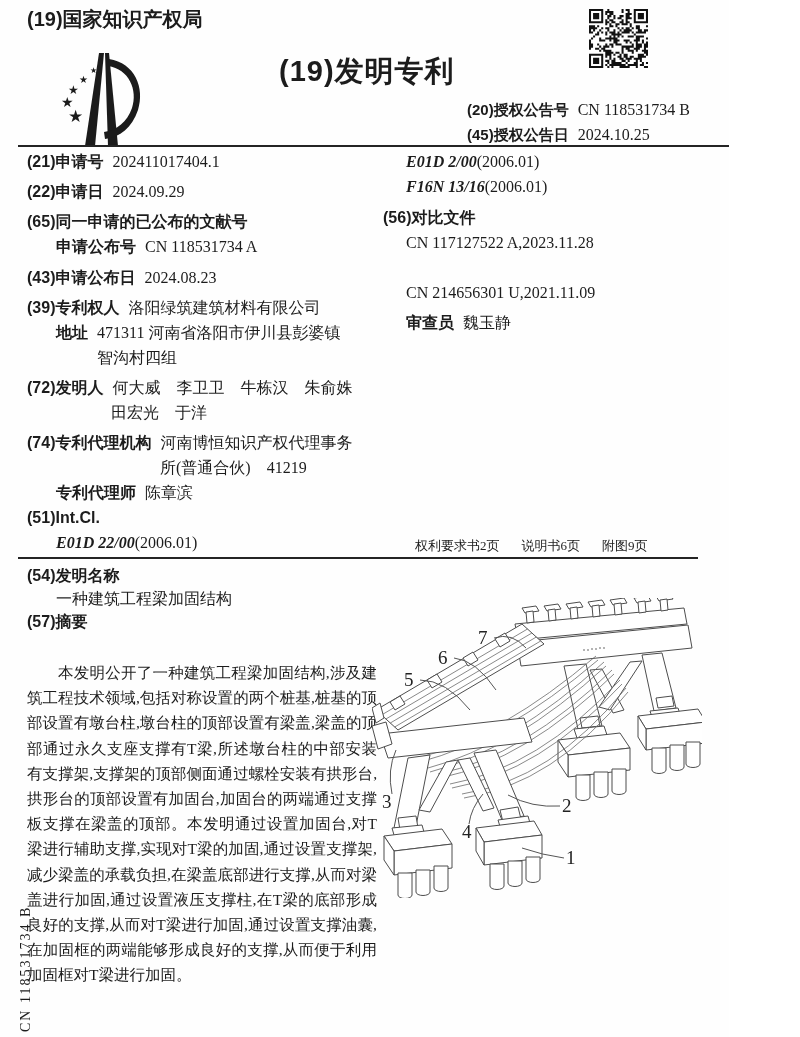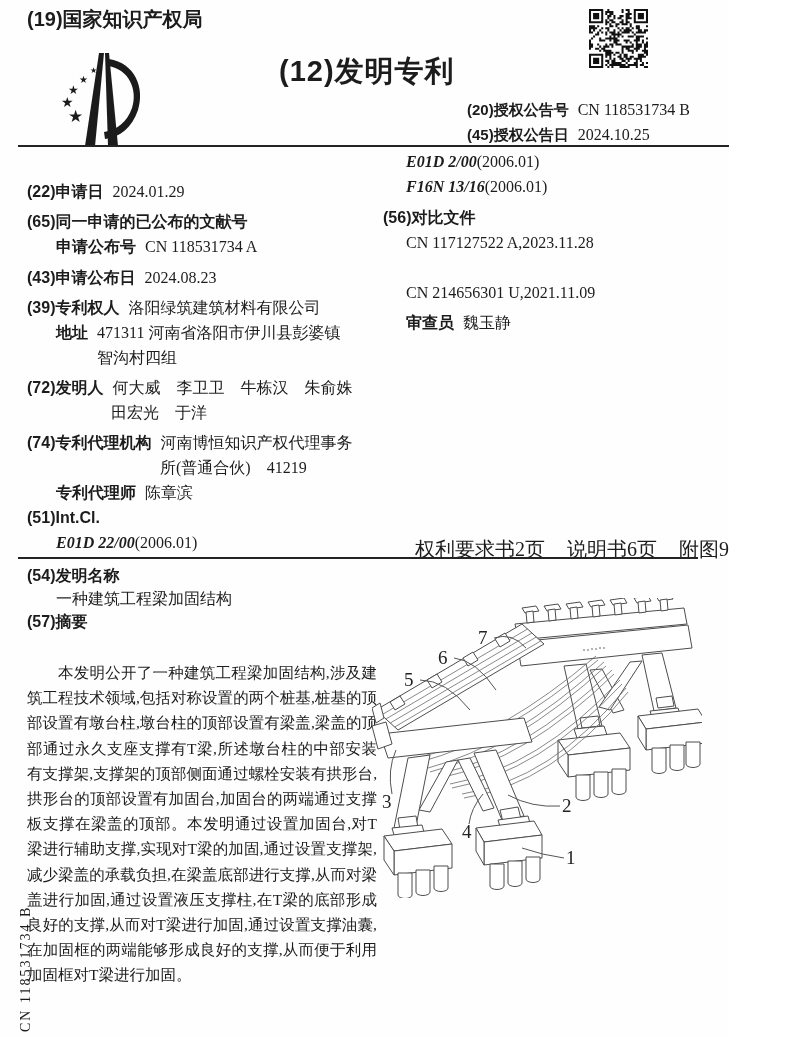--- a/index.html
+++ b/index.html
@@ -9,21 +9,21 @@
   .lbl{font-family:"Liberation Sans","DejaVu Sans",sans-serif;font-weight:700;}
   .val{font-family:"Liberation Serif","DejaVu Serif",serif;font-weight:400;}
   .ln{font-size:16px;line-height:20px;}
   .sm{font-size:15px;}
   .vgap{margin-left:9px;}
   .ipc{font-style:italic;font-weight:700;}
   .rule{position:absolute;background:#242424;height:2px;}
   .office{font-size:20px;}
   .kind{font-size:29px;letter-spacing:1px;}
   .publine{font-size:16px;}
-  .pages span{margin-right:22px;font-size:20px;}
+  .pages span{margin-right:22px;font-size:13px;}
   .abstract{position:absolute;left:27px;top:660px;width:350px;white-space:normal;
             text-align:justify;text-indent:2em;font-size:15.5px;line-height:25.2px;}
   .side{position:absolute;left:18px;top:1032px;transform:rotate(-90deg);
         transform-origin:0 0;font-size:14px;letter-spacing:2px;}
   .fig-label{font-family:"Liberation Serif","DejaVu Serif",serif;font-size:19px;fill:#222;}
   svg .ol{fill:#fff;stroke:#4d4d4d;stroke-width:1;stroke-linejoin:round;}
   svg .th{fill:none;stroke:#6b6b6b;stroke-width:0.8;}
   svg .ld{fill:none;stroke:#555;stroke-width:1;}
   svg .hp{stroke:#4d4d4d;stroke-width:0.9;}
 </style>
@@ -38,37 +38,40 @@
     <path d="M41 3 L46 3 L37 96 L27 96 Z" fill="#1b1b1b"></path>
     <path d="M47 3 L51 3 L60 96 L50 96 Z" fill="#1b1b1b"></path>
     <path d="M51 9 C77 13 87 38 80 60 C74 78 62 87 47 89 L46 82 C59 80 69 72 74 58 C80 40 71 19 50 16 Z" fill="#1b1b1b"></path>
     <text x="10" y="72" font-size="17" fill="#1b1b1b">★</text>
     <text x="3" y="57" font-size="14" fill="#1b1b1b">★</text>
     <text x="10" y="44" font-size="12" fill="#1b1b1b">★</text>
     <text x="21" y="33" font-size="10" fill="#1b1b1b">★</text>
     <text x="32" y="23" font-size="8" fill="#1b1b1b">★</text>
   </svg>
 
-  <div class="abs kind lbl" style="left:279px;top:52px">(12)发明专利</div>
+  <div class="abs kind lbl" style="left:279px;top:52px">(19)发明专利</div>
 
   <svg id="qr" class="abs" style="left:589px;top:9px" width="59" height="59" viewBox="0 0 29 29">
       <path d="M9 0h1v1h-1zM16 0h1v1h-1zM18 0h1v1h-1zM19 0h1v1h-1zM8 1h1v1h-1zM9 1h1v1h-1zM10 1h1v1h-1zM11 1h1v1h-1zM16 1h1v1h-1zM19 1h1v1h-1zM8 2h1v1h-1zM10 2h1v1h-1zM11 2h1v1h-1zM18 2h1v1h-1zM19 2h1v1h-1zM20 2h1v1h-1zM9 3h1v1h-1zM10 3h1v1h-1zM12 3h1v1h-1zM15 3h1v1h-1zM16 3h1v1h-1zM18 3h1v1h-1zM19 3h1v1h-1zM9 4h1v1h-1zM12 4h1v1h-1zM14 4h1v1h-1zM15 4h1v1h-1zM18 4h1v1h-1zM19 4h1v1h-1zM20 4h1v1h-1zM8 5h1v1h-1zM10 5h1v1h-1zM11 5h1v1h-1zM16 5h1v1h-1zM18 5h1v1h-1zM8 6h1v1h-1zM9 6h1v1h-1zM11 6h1v1h-1zM12 6h1v1h-1zM15 6h1v1h-1zM16 6h1v1h-1zM18 6h1v1h-1zM19 6h1v1h-1zM8 7h1v1h-1zM10 7h1v1h-1zM13 7h1v1h-1zM14 7h1v1h-1zM16 7h1v1h-1zM17 7h1v1h-1zM18 7h1v1h-1zM20 7h1v1h-1zM0 8h1v1h-1zM1 8h1v1h-1zM2 8h1v1h-1zM4 8h1v1h-1zM10 8h1v1h-1zM11 8h1v1h-1zM13 8h1v1h-1zM20 8h1v1h-1zM23 8h1v1h-1zM24 8h1v1h-1zM28 8h1v1h-1zM0 9h1v1h-1zM1 9h1v1h-1zM2 9h1v1h-1zM3 9h1v1h-1zM6 9h1v1h-1zM8 9h1v1h-1zM9 9h1v1h-1zM14 9h1v1h-1zM16 9h1v1h-1zM18 9h1v1h-1zM19 9h1v1h-1zM21 9h1v1h-1zM23 9h1v1h-1zM24 9h1v1h-1zM0 10h1v1h-1zM2 10h1v1h-1zM5 10h1v1h-1zM9 10h1v1h-1zM12 10h1v1h-1zM15 10h1v1h-1zM17 10h1v1h-1zM18 10h1v1h-1zM19 10h1v1h-1zM20 10h1v1h-1zM24 10h1v1h-1zM25 10h1v1h-1zM27 10h1v1h-1zM28 10h1v1h-1zM0 11h1v1h-1zM1 11h1v1h-1zM4 11h1v1h-1zM6 11h1v1h-1zM8 11h1v1h-1zM10 11h1v1h-1zM11 11h1v1h-1zM12 11h1v1h-1zM14 11h1v1h-1zM16 11h1v1h-1zM17 11h1v1h-1zM18 11h1v1h-1zM19 11h1v1h-1zM21 11h1v1h-1zM23 11h1v1h-1zM24 11h1v1h-1zM25 11h1v1h-1zM26 11h1v1h-1zM27 11h1v1h-1zM3 12h1v1h-1zM4 12h1v1h-1zM8 12h1v1h-1zM11 12h1v1h-1zM12 12h1v1h-1zM13 12h1v1h-1zM14 12h1v1h-1zM15 12h1v1h-1zM22 12h1v1h-1zM2 13h1v1h-1zM10 13h1v1h-1zM12 13h1v1h-1zM14 13h1v1h-1zM16 13h1v1h-1zM19 13h1v1h-1zM20 13h1v1h-1zM21 13h1v1h-1zM23 13h1v1h-1zM24 13h1v1h-1zM25 13h1v1h-1zM26 13h1v1h-1zM1 14h1v1h-1zM5 14h1v1h-1zM8 14h1v1h-1zM9 14h1v1h-1zM10 14h1v1h-1zM11 14h1v1h-1zM12 14h1v1h-1zM13 14h1v1h-1zM23 14h1v1h-1zM24 14h1v1h-1zM28 14h1v1h-1zM0 15h1v1h-1zM5 15h1v1h-1zM6 15h1v1h-1zM7 15h1v1h-1zM10 15h1v1h-1zM12 15h1v1h-1zM13 15h1v1h-1zM14 15h1v1h-1zM17 15h1v1h-1zM18 15h1v1h-1zM19 15h1v1h-1zM22 15h1v1h-1zM23 15h1v1h-1zM24 15h1v1h-1zM26 15h1v1h-1zM0 16h1v1h-1zM12 16h1v1h-1zM13 16h1v1h-1zM18 16h1v1h-1zM20 16h1v1h-1zM23 16h1v1h-1zM26 16h1v1h-1zM28 16h1v1h-1zM0 17h1v1h-1zM1 17h1v1h-1zM4 17h1v1h-1zM8 17h1v1h-1zM10 17h1v1h-1zM11 17h1v1h-1zM13 17h1v1h-1zM14 17h1v1h-1zM15 17h1v1h-1zM21 17h1v1h-1zM23 17h1v1h-1zM24 17h1v1h-1zM25 17h1v1h-1zM27 17h1v1h-1zM28 17h1v1h-1zM0 18h1v1h-1zM1 18h1v1h-1zM5 18h1v1h-1zM7 18h1v1h-1zM8 18h1v1h-1zM9 18h1v1h-1zM11 18h1v1h-1zM16 18h1v1h-1zM17 18h1v1h-1zM18 18h1v1h-1zM19 18h1v1h-1zM20 18h1v1h-1zM21 18h1v1h-1zM23 18h1v1h-1zM24 18h1v1h-1zM25 18h1v1h-1zM27 18h1v1h-1zM28 18h1v1h-1zM0 19h1v1h-1zM3 19h1v1h-1zM4 19h1v1h-1zM6 19h1v1h-1zM7 19h1v1h-1zM16 19h1v1h-1zM18 19h1v1h-1zM19 19h1v1h-1zM22 19h1v1h-1zM23 19h1v1h-1zM24 19h1v1h-1zM27 19h1v1h-1zM5 20h1v1h-1zM7 20h1v1h-1zM8 20h1v1h-1zM9 20h1v1h-1zM10 20h1v1h-1zM16 20h1v1h-1zM19 20h1v1h-1zM20 20h1v1h-1zM21 20h1v1h-1zM23 20h1v1h-1zM26 20h1v1h-1zM27 20h1v1h-1zM28 20h1v1h-1zM8 21h1v1h-1zM9 21h1v1h-1zM10 21h1v1h-1zM11 21h1v1h-1zM13 21h1v1h-1zM14 21h1v1h-1zM16 21h1v1h-1zM21 21h1v1h-1zM27 21h1v1h-1zM28 21h1v1h-1zM8 22h1v1h-1zM9 22h1v1h-1zM10 22h1v1h-1zM12 22h1v1h-1zM15 22h1v1h-1zM17 22h1v1h-1zM18 22h1v1h-1zM24 22h1v1h-1zM25 22h1v1h-1zM26 22h1v1h-1zM28 22h1v1h-1zM8 23h1v1h-1zM10 23h1v1h-1zM14 23h1v1h-1zM15 23h1v1h-1zM17 23h1v1h-1zM18 23h1v1h-1zM20 23h1v1h-1zM21 23h1v1h-1zM24 23h1v1h-1zM25 23h1v1h-1zM26 23h1v1h-1zM27 23h1v1h-1zM10 24h1v1h-1zM12 24h1v1h-1zM15 24h1v1h-1zM16 24h1v1h-1zM18 24h1v1h-1zM19 24h1v1h-1zM20 24h1v1h-1zM22 24h1v1h-1zM23 24h1v1h-1zM24 24h1v1h-1zM25 24h1v1h-1zM8 25h1v1h-1zM9 25h1v1h-1zM11 25h1v1h-1zM12 25h1v1h-1zM16 25h1v1h-1zM17 25h1v1h-1zM19 25h1v1h-1zM23 25h1v1h-1zM25 25h1v1h-1zM9 26h1v1h-1zM11 26h1v1h-1zM12 26h1v1h-1zM13 26h1v1h-1zM14 26h1v1h-1zM15 26h1v1h-1zM18 26h1v1h-1zM22 26h1v1h-1zM23 26h1v1h-1zM26 26h1v1h-1zM28 26h1v1h-1zM8 27h1v1h-1zM10 27h1v1h-1zM11 27h1v1h-1zM12 27h1v1h-1zM13 27h1v1h-1zM14 27h1v1h-1zM15 27h1v1h-1zM16 27h1v1h-1zM17 27h1v1h-1zM19 27h1v1h-1zM20 27h1v1h-1zM21 27h1v1h-1zM22 27h1v1h-1zM23 27h1v1h-1zM25 27h1v1h-1zM26 27h1v1h-1zM9 28h1v1h-1zM11 28h1v1h-1zM15 28h1v1h-1zM16 28h1v1h-1zM17 28h1v1h-1zM18 28h1v1h-1zM19 28h1v1h-1zM23 28h1v1h-1zM27 28h1v1h-1zM28 28h1v1h-1zM0 0h7v7h-7z M1 1h5v5h-5z M2 2h3v3h-3zM22 0h7v7h-7z M23 1h5v5h-5z M24 2h3v3h-3zM0 22h7v7h-7z M1 23h5v5h-5z M2 24h3v3h-3z" fill="#111" fill-rule="evenodd"></path>
     </svg>
 
   <div class="abs publine" style="left:467px;top:101px">
     <span class="lbl sm">(20)授权公告号</span><span class="val vgap">CN 118531734 B</span>
   </div>
   <div class="abs publine" style="left:467px;top:126px">
     <span class="lbl sm">(45)授权公告日</span><span class="val vgap">2024.10.25</span>
   </div>
 
   <div class="rule" style="left:18px;top:145px;width:765px"></div>
 
+  <div class="abs ln" style="left:27px;top:152px">
+    <span class="lbl">(21)申请号</span><span class="val vgap">202411017404.1</span>
+  </div>
   <div class="abs ln" style="left:27px;top:182px">
-    <span class="lbl">(22)申请日</span><span class="val vgap">2024.01.29</span>
+    <span class="lbl">(22)申请日</span><span class="val vgap">2024.09.29</span>
   </div>
   <div class="abs ln" style="left:27px;top:212px">
     <span class="lbl">(65)同一申请的已公布的文献号</span>
   </div>
   <div class="abs ln" style="left:56px;top:237px">
     <span class="lbl">申请公布号</span><span class="val vgap">CN 118531734 A</span>
   </div>
   <div class="abs ln" style="left:27px;top:268px">
     <span class="lbl">(43)申请公布日</span><span class="val vgap">2024.08.23</span>
   </div>

